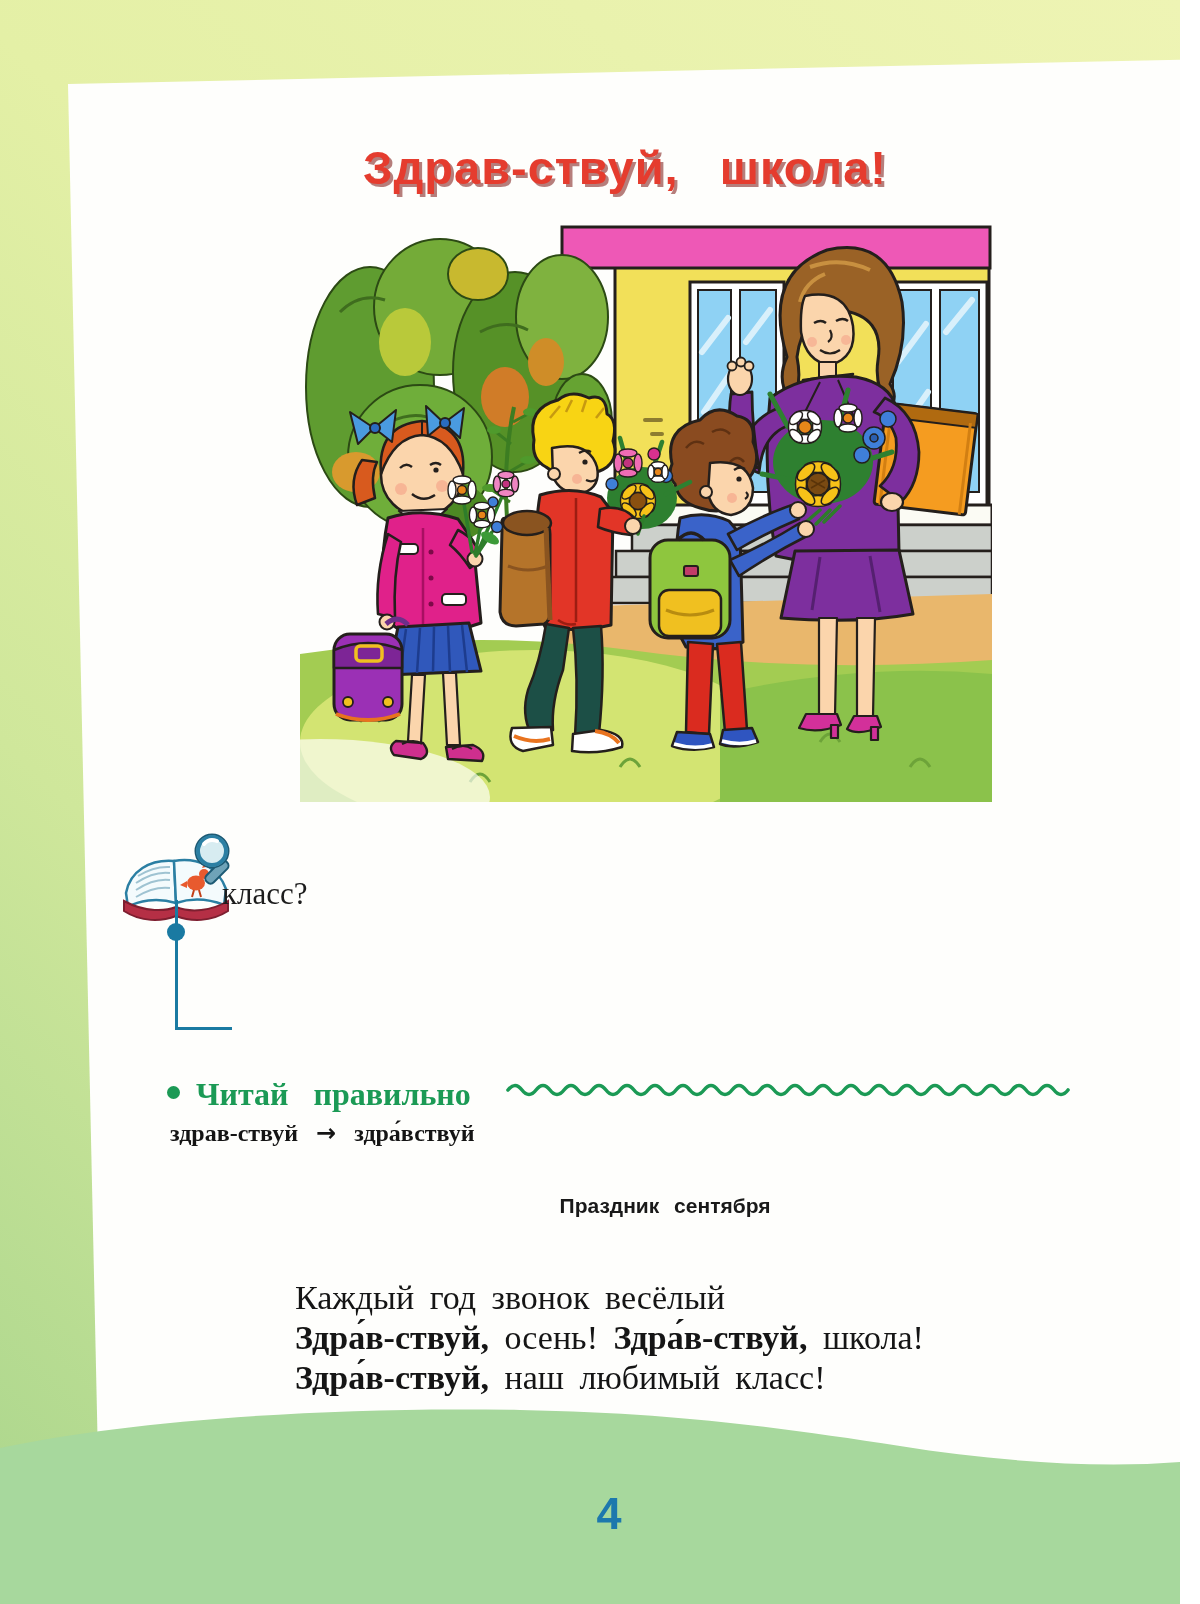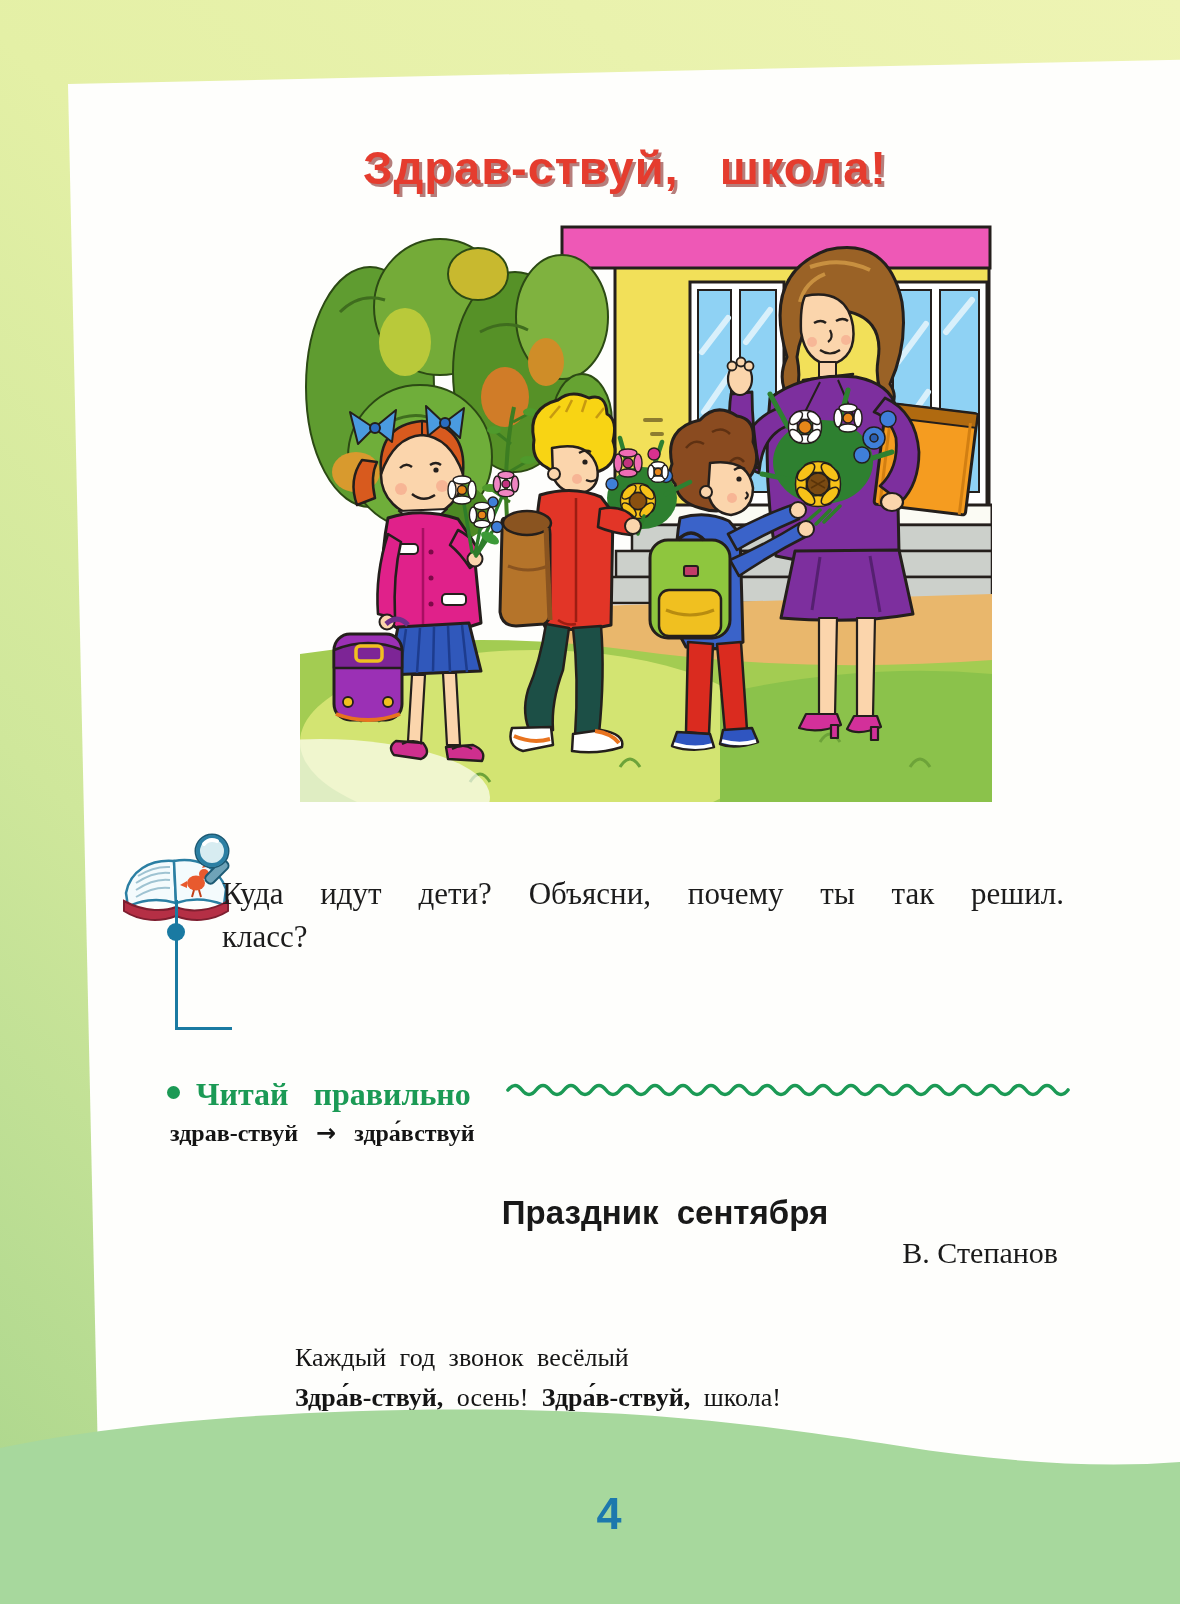--- a/index.html
+++ b/index.html
@@ -21,24 +21,24 @@
   .task .just{text-align:justify;text-align-last:justify;}
   .readright{position:absolute;left:167px;top:1076px;height:36px;text-align:right;}
   .rr-dot{display:inline-block;width:13px;height:13px;border-radius:50%;
           background:var(--green,#1b9a55);vertical-align:6px;margin-right:16px;}
   .rr-label{font-weight:bold;font-size:32px;color:var(--green,#1b9a55);word-spacing:17px;}
   .wave{position:absolute;left:505px;top:1080px;}
   .wave path{stroke:var(--green,#1b9a55);stroke-width:3.6;fill:none;stroke-linecap:round;}
   .pron{position:absolute;left:170px;top:1119px;font-size:24px;font-weight:bold;color:#141414;}
   .pron .arrow{margin:0 18px;font-family:"DejaVu Sans",sans-serif;font-weight:bold;}
   .poem-title{position:absolute;left:295px;top:1194px;width:740px;text-align:center;
-              font-family:"Liberation Sans",sans-serif;font-weight:bold;font-size:33px;
+              font-family:"Liberation Sans",sans-serif;font-weight:bold;font-size:21px;
               color:#191919;word-spacing:9px;}
   .poem-author{position:absolute;left:295px;top:1236px;width:763px;text-align:right;font-size:30px;color:#1a1a1a;}
-  .poem{position:absolute;left:295px;top:1338px;width:780px;font-size:26px;line-height:40px;color:#151515;word-spacing:7px;}
+  .poem{position:absolute;left:295px;top:1278px;width:780px;font-size:34px;line-height:40px;color:#151515;word-spacing:7px;}
   .poem .b{font-weight:bold;}
   .hill{position:absolute;left:0;top:1392px;width:1200px;height:212px;z-index:5;}
   .hill path{fill:var(--hill,#a7d89d);}
   .pagenum{position:absolute;left:0;top:1488px;width:1218px;text-align:center;z-index:6;
            font-family:"Liberation Sans",sans-serif;font-weight:bold;font-size:45px;
            color:var(--pageblue,#1d78ad);}
 </style>
 </head>
 <body>
 
@@ -379,36 +379,34 @@
       <circle cx="96" cy="20" r="16.5" fill="#d7ecf1" stroke="#1d5a74" stroke-width="2"></circle>
       <circle cx="96" cy="20" r="14" fill="none" stroke="#2b7fa3" stroke-width="4"></circle>
       <path d="M88 13 q5 -6 13 -3" stroke="#ffffff" stroke-width="4" fill="none" stroke-linecap="round"></path>
     </g>
   </svg>
   <div class="guide-v"></div>
   <div class="guide-h"></div>
   <div class="guide-dot"></div>
 
   <div class="task" id="task-lines">
-      <div class="just">Куда идут дети? Объясни, почему ты так решил.</div>
       <div>класс?</div>
     </div>
 
   <div class="readright">
     <span class="rr-dot"></span><span class="rr-label">Читай правильно</span>
   </div>
   <svg class="wave" width="568" height="20">
     <path d="M3 10 q7 -9 14 0 q7 9 14 0 q7 -9 14 0 q7 9 14 0 q7 -9 14 0 q7 9 14 0 q7 -9 14 0 q7 9 14 0 q7 -9 14 0 q7 9 14 0 q7 -9 14 0 q7 9 14 0 q7 -9 14 0 q7 9 14 0 q7 -9 14 0 q7 9 14 0 q7 -9 14 0 q7 9 14 0 q7 -9 14 0 q7 9 14 0 q7 -9 14 0 q7 9 14 0 q7 -9 14 0 q7 9 14 0 q7 -9 14 0 q7 9 14 0 q7 -9 14 0 q7 9 14 0 q7 -9 14 0 q7 9 14 0 q7 -9 14 0 q7 9 14 0 q7 -9 14 0 q7 9 14 0 q7 -9 14 0 q7 9 14 0 q7 -9 14 0 q7 9 14 0 q7 -9 14 0 q7 9 14 0"></path>
   </svg>
   <div class="pron">
     <span>здрав-ствуй</span><span class="arrow">→</span><span>здра́вствуй</span>
   </div>
 
   <div class="poem-title">Праздник сентября</div>
-  <div class="poem-author">В. Степанов</div>
   <div class="poem" id="poem-lines">
       <div><span>Каждый год звонок весёлый</span></div>
       <div><span class="b">Здра́в-ствуй,</span><span> осень! </span><span class="b">Здра́в-ствуй,</span><span> школа!</span></div>
       <div><span class="b">Здра́в-ствуй,</span><span> наш любимый класс!</span></div>
     </div>
 
   <svg class="hill" viewBox="0 0 1200 212" preserveAspectRatio="none">
     <path d="M0 56 C120 30 320 14 520 18 C680 21 780 36 900 54 C1000 70 1110 78 1200 68 L1200 212 L0 212 Z"></path>
   </svg>
   <div class="pagenum">4</div>

